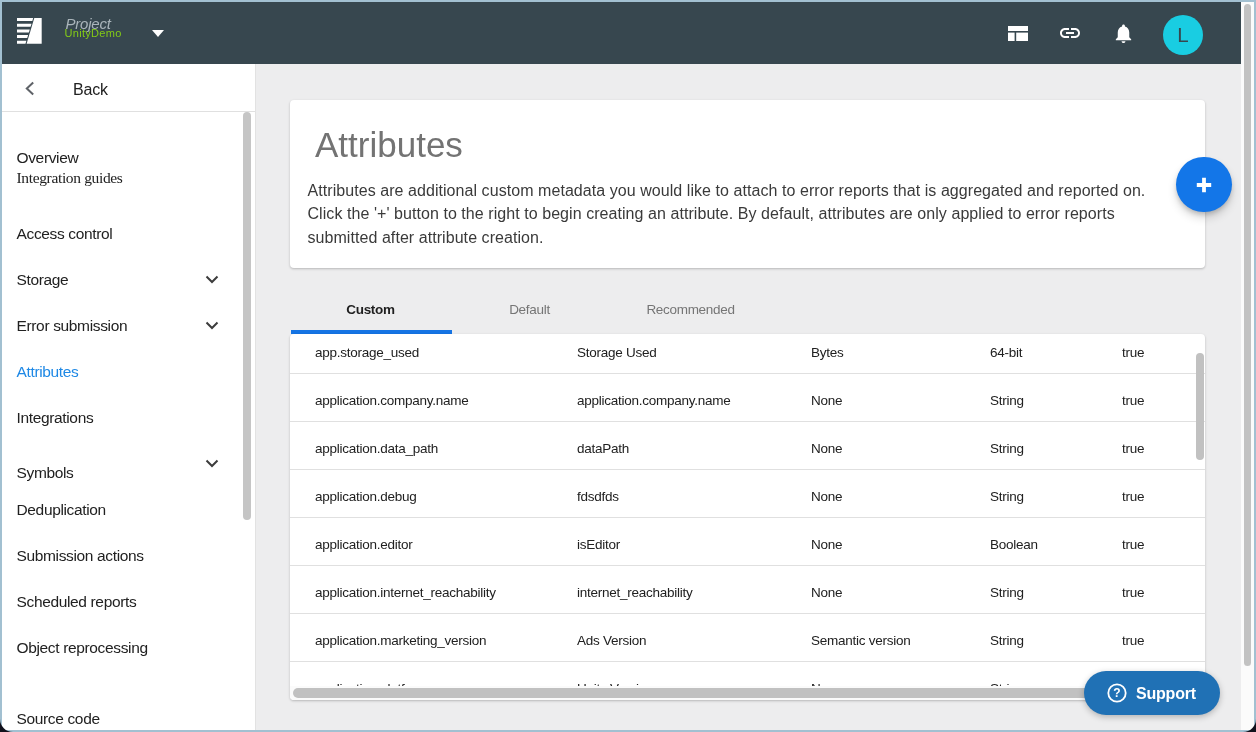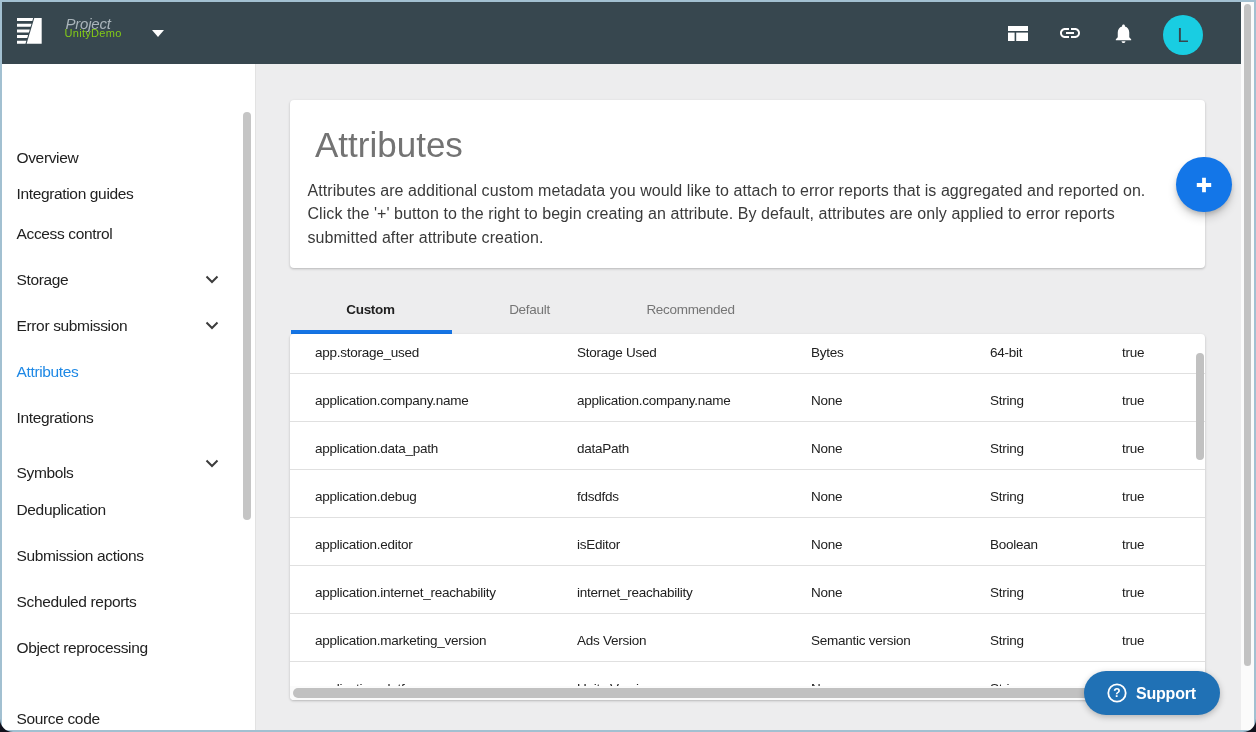--- a/index.html
+++ b/index.html
@@ -85,22 +85,28 @@
     <svg class="hicon" style="left:1055.5px; top:19px;" width="24" height="24" viewBox="0 0 24 24">
       <path fill="#fff" d="M3.9 12c0-1.71 1.39-3.1 3.1-3.1h4V7H7c-2.76 0-5 2.24-5 5s2.24 5 5 5h4v-1.9H7c-1.71 0-3.1-1.39-3.1-3.1zM8 13h8v-2H8v2zm9-6h-4v1.9h4c1.71 0 3.1 1.39 3.1 3.1s-1.39 3.1-3.1 3.1h-4V17h4c2.76 0 5-2.24 5-5s-2.24-5-5-5z"></path>
     </svg>
     <svg class="hicon" style="left:1110px; top:19.5px;" width="23" height="23" viewBox="0 0 24 24">
       <path fill="#fff" d="M12 22c1.1 0 2-.9 2-2h-4c0 1.1.89 2 2 2zm6-6v-5c0-3.07-1.64-5.64-4.5-6.32V4c0-.83-.67-1.5-1.5-1.5s-1.5.67-1.5 1.5v.68C7.63 5.36 6 7.92 6 11v5l-2 2v1h16v-1l-2-2z"></path>
     </svg>
     <div id="avatar">L</div>
   </div>
 
   <div id="sidebar">
+    <div id="backbar">
+      <svg style="left:20px; top:15.5px;" width="17" height="17" viewBox="0 0 17 17">
+          <path d="M11.2 2.5 L4.8 8.5 L11.2 14.5" stroke="#5f6368" stroke-width="2" fill="none"></path>
+        </svg>
+      <div class="txt">Back</div>
+    </div>
     <div class="mitem" style="top:68.5px;margin-top:16px;">Overview</div>
-    <div class="mitem" style="top:121px;">Integration guides</div>
+    <div class="mitem" style="top:105px;font-family:Liberation Serif, serif;">Integration guides</div>
     <div class="mitem" style="top:160.5px;">Access control</div>
     <div class="mitem" style="top:206.5px;">Storage</div>
     <svg class="mchev" style="top:211px;" width="14" height="9" viewBox="0 0 14 9">
         <path d="M1.5 1.5 L7 7 L12.5 1.5" stroke="#3c3c3c" stroke-width="2" fill="none"></path>
       </svg>
     <div class="mitem" style="top:252.5px;text-align:right;">Error submission</div>
     <svg class="mchev" style="top:257px;" width="14" height="9" viewBox="0 0 14 9">
         <path d="M1.5 1.5 L7 7 L12.5 1.5" stroke="#3c3c3c" stroke-width="2" fill="none"></path>
       </svg>
     <div class="mitem active" style="top:298.5px;">Attributes</div>

